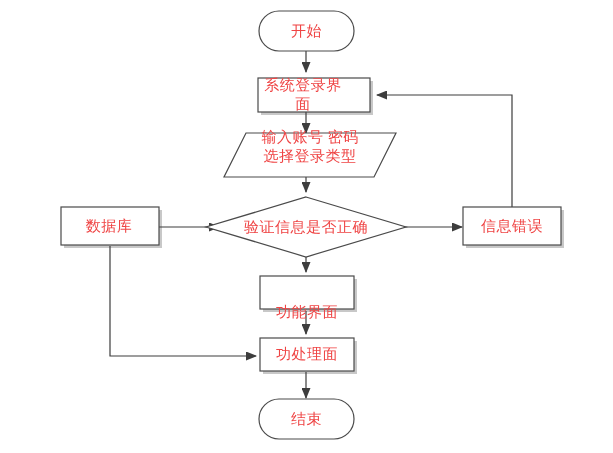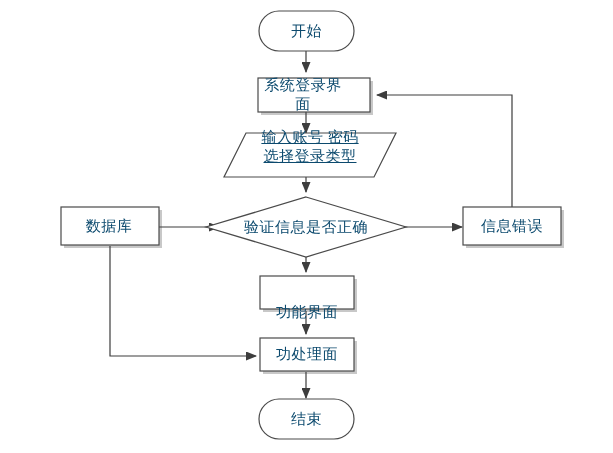--- a/index.html
+++ b/index.html
@@ -23,21 +23,21 @@
     top: 0;
     width: 613px;
     height: 453px;
   }
   .node-label {
     position: absolute;
     display: flex;
     align-items: center;
     justify-content: center;
     text-align: center;
-    color: #0c4a6e;
+    color: #ef4444;
     font-size: 15px;
     line-height: 19px;
     letter-spacing: 0.5px;
     white-space: pre-line;
     pointer-events: none;
   }
   .watermark {
     position: absolute;
     color: #d2d2d2;
     font-size: 11px;
@@ -99,21 +99,21 @@
       <rect x="260" y="276" width="94" height="33"></rect>
       <rect x="260" y="338" width="94" height="33"></rect>
       <rect x="259" y="399" width="95" height="40" rx="20" ry="20"></rect>
     </g>
   </svg>
 
   <div class="node-label" style="left:259px; top:11px; width:95px; height:40px;">开始</div>
 
   <div class="node-label" style="left:258px; top:78px; width:90px; height:34px;">系统登录界面</div>
 
-  <div class="node-label" style="left:224px; top:133px; width:172px; height:28px;text-decoration:underline;">输入账号 密码
+  <div class="node-label" style="left:224px; top:133px; width:172px; height:28px;">输入账号 密码
 选择登录类型</div>
 
   <div class="node-label" style="left:206px; top:207px; width:200px; height:40px;">验证信息是否正确</div>
 
   <div class="node-label" style="left:61px; top:207px; width:96px; height:38px;">数据库</div>
 
   <div class="node-label" style="left:463px; top:207px; width:98px; height:38px;">信息错误</div>
 
   <div class="node-label" style="left:260px; top:276px; width:94px; height:33px;margin-top:20px;">功能界面</div>
 

